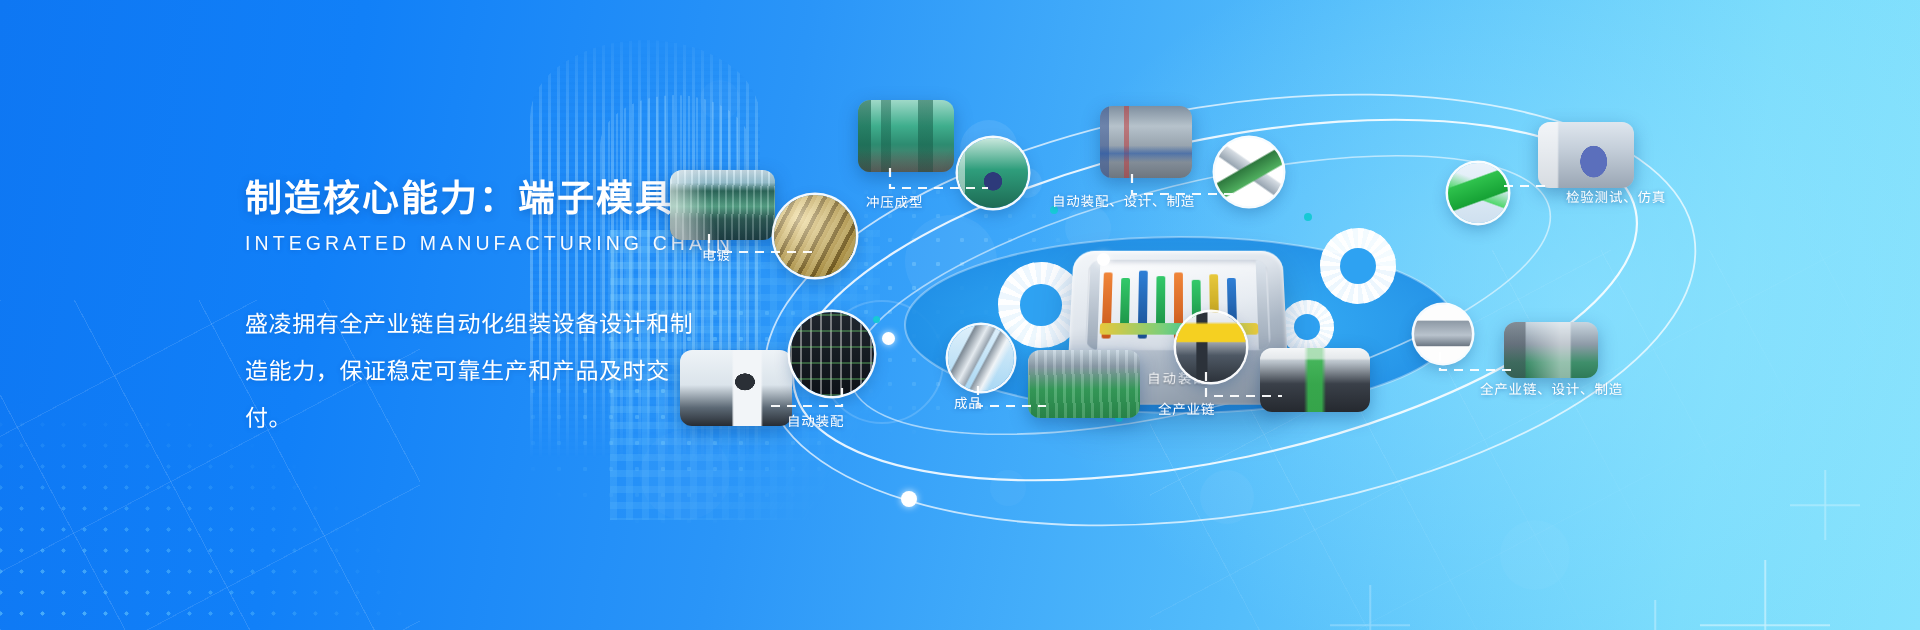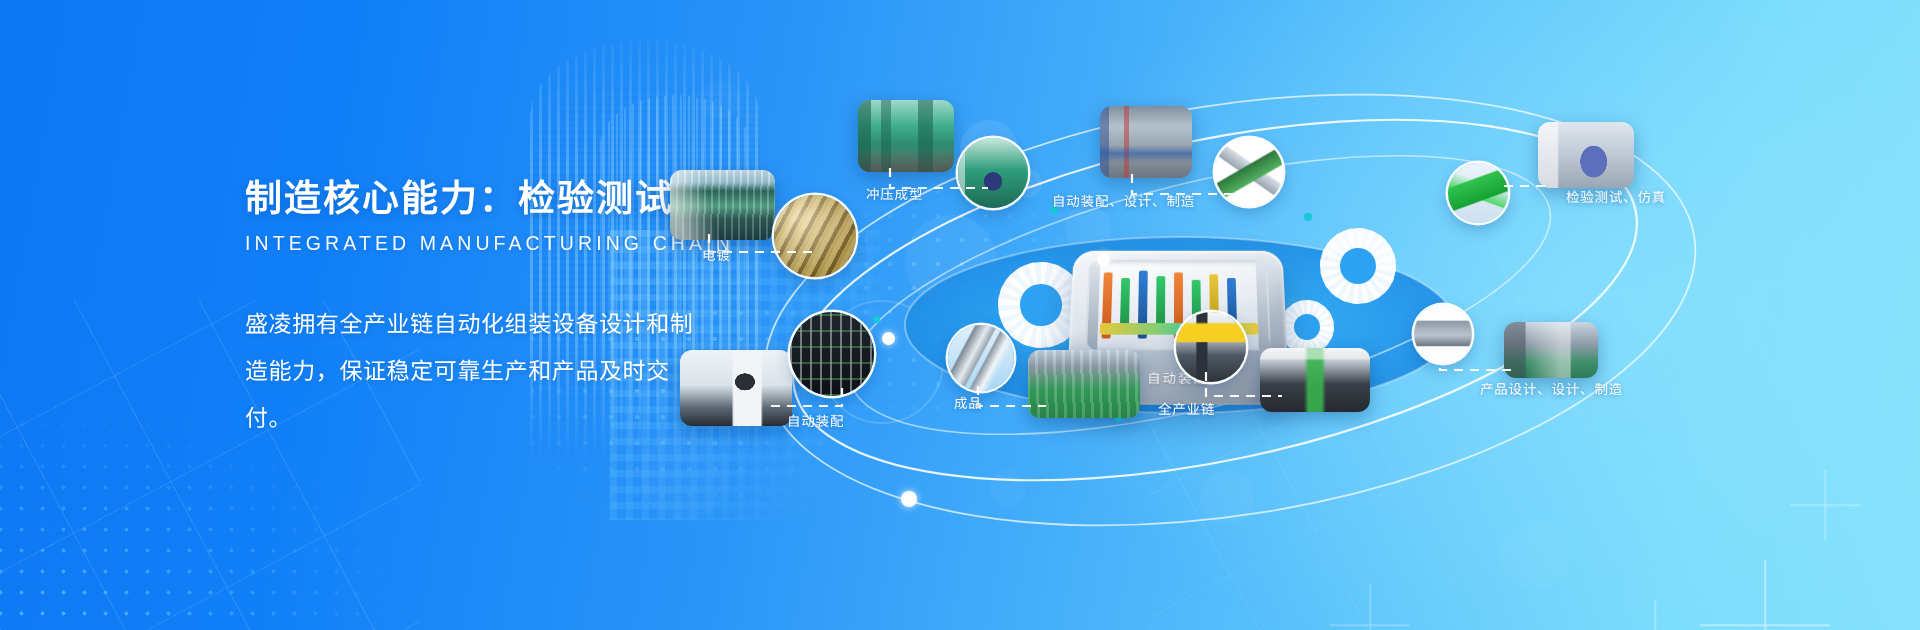--- a/index.html
+++ b/index.html
@@ -197,21 +197,21 @@
   </div>
 
   <div class="layer">
     <span class="flare" style="left:1700px;top:560px;width:130px;height:130px;opacity:.55;"></span>
     <span class="flare" style="left:1610px;top:600px;width:90px;height:90px;opacity:.4;"></span>
     <span class="flare" style="left:1790px;top:470px;width:70px;height:70px;opacity:.35;"></span>
     <span class="flare" style="left:1330px;top:585px;width:80px;height:80px;opacity:.3;"></span>
   </div>
 
   <div class="textblock">
-    <div class="title">制造核心能力：检验测试</div>
+    <div class="title">制造核心能力：端子模具</div>
     <div class="subtitle">INTEGRATED MANUFACTURING CHAIN</div>
     <div class="desc">盛凌拥有全产业链自动化组装设备设计和制造能力，保证稳定可靠生产和产品及时交付。</div>
   </div>
 
   <div id="diagram">
 
     <svg id="orbitsvg" viewBox="0 0 1160 630">
       <defs>
         <radialGradient id="platGrad" cx="50%" cy="50%" r="50%">
           <stop offset="0%" stop-color="#4fc0f7"></stop>
@@ -292,21 +292,21 @@
       <div class="photo" style="background:linear-gradient(180deg,rgba(0,0,0,0) 70%, rgba(60,60,60,.55) 100%);"></div>
     </div>
     <div class="node" style="left:198px;top:138px;width:70px;height:70px;">
       <div class="photo" style="background:linear-gradient(180deg,#c9e8dd,#2f9e7c 45%,#1d6b54 100%);"></div>
       <div class="photo" style="background:linear-gradient(90deg,rgba(255,255,255,.5) 0 10%,rgba(0,0,0,0) 10%),
                                            radial-gradient(circle at 50% 62%, #2d3a7a 0 16%, rgba(0,0,0,0) 17%);"></div>
     </div>
     <svg class="dash" style="left:126px;top:162px;width:110px;height:42px;">
       <path d="M4 6 L4 26 L102 26" fill="none" stroke="#fff" stroke-width="2.2" stroke-dasharray="9 7" opacity=".95"></path>
     </svg>
-    <div class="label" style="left:106px;top:183px;">冲压成型</div>
+    <div class="label" style="left:106px;top:191px;">冲压成型</div>
 
     <div class="card" style="left:340px;top:106px;width:92px;height:72px;">
       <div class="photo" style="background:linear-gradient(180deg,#7f8f9f 0%,#b6c2cb 28%,#97a3ae 56%,#6d7680 100%);"></div>
       <div class="photo" style="background:
           linear-gradient(90deg,rgba(60,90,150,.6) 0 10%,rgba(0,0,0,0) 10% 26%,rgba(190,60,60,.55) 26% 32%,rgba(0,0,0,0) 32%);"></div>
       <div class="photo" style="background:linear-gradient(180deg,rgba(0,0,0,0) 55%, rgba(40,90,170,.6) 66%, rgba(0,0,0,0) 78%);"></div>
     </div>
     <div class="node" style="left:455px;top:138px;width:68px;height:68px;background:#fff;">
       <div class="photo" style="background:#fff;"></div>
       <div class="photo" style="background:
@@ -340,21 +340,21 @@
       <div class="photo" style="background:
           linear-gradient(180deg,rgba(0,0,0,0) 26%, #8e9aa6 28%, #b9c3cd 52%, #6f7a86 70%, rgba(0,0,0,0) 72%);"></div>
     </div>
     <div class="card" style="left:744px;top:322px;width:94px;height:56px;">
       <div class="photo" style="background:linear-gradient(180deg,#c9d6e0 0%,#8e9ba8 40%,#3f8f6b 72%,#2e7a58 100%);"></div>
       <div class="photo" style="background:linear-gradient(90deg,rgba(60,70,80,.5) 0 22%, rgba(0,0,0,0) 24%, rgba(255,255,255,.45) 60% 70%, rgba(0,0,0,0) 72%);"></div>
     </div>
     <svg class="dash" style="left:676px;top:348px;width:90px;height:38px;">
       <path d="M4 4 L4 22 L82 22" fill="none" stroke="#fff" stroke-width="2.2" stroke-dasharray="9 7" opacity=".95"></path>
     </svg>
-    <div class="label" style="left:720px;top:378px;">产品设计、设计、制造</div>
+    <div class="label" style="left:720px;top:378px;">全产业链、设计、制造</div>
 
     <div class="node" style="left:416px;top:312px;width:70px;height:70px;">
       <div class="photo" style="background:linear-gradient(180deg,#f2f4f6 0%,#d7dce2 30%,#4e5864 62%,#2d333b 100%);"></div>
       <div class="photo" style="background:
           linear-gradient(180deg,rgba(0,0,0,0) 14%, #f5d021 18% 42%, rgba(0,0,0,0) 44%),
           linear-gradient(90deg,rgba(0,0,0,0) 28%, #2c323a 30% 44%, rgba(0,0,0,0) 46%);"></div>
     </div>
     <div class="card" style="left:500px;top:348px;width:110px;height:64px;">
       <div class="photo" style="background:linear-gradient(180deg,#e9edf0 0%,#b9c2ca 22%,#3a4049 56%,#25292f 100%);"></div>
       <div class="photo" style="background:linear-gradient(90deg,rgba(0,0,0,0) 40%, #37b24d 44% 56%, rgba(0,0,0,0) 60%);opacity:.9;"></div>

